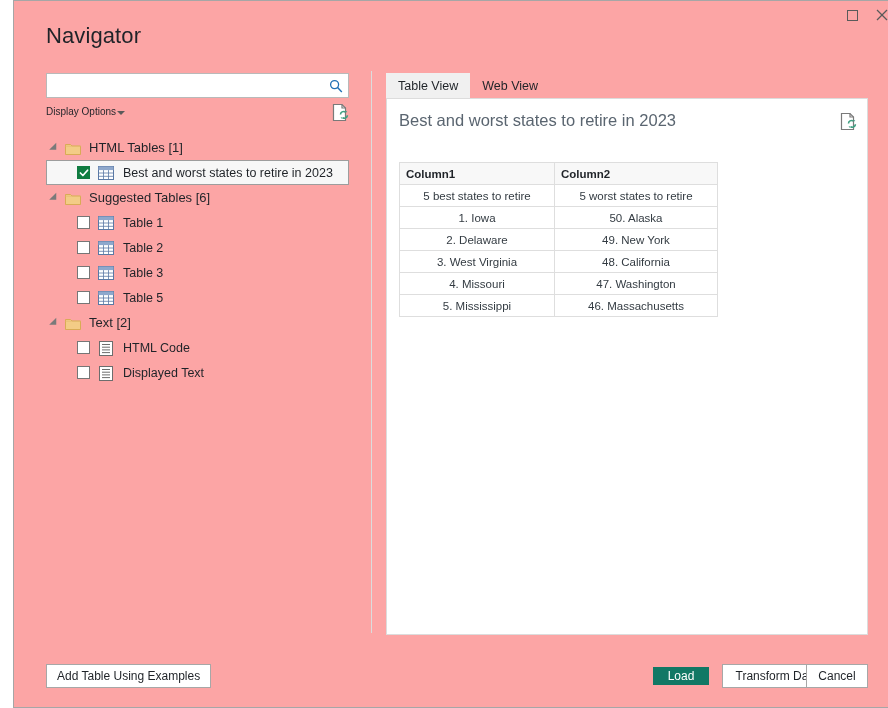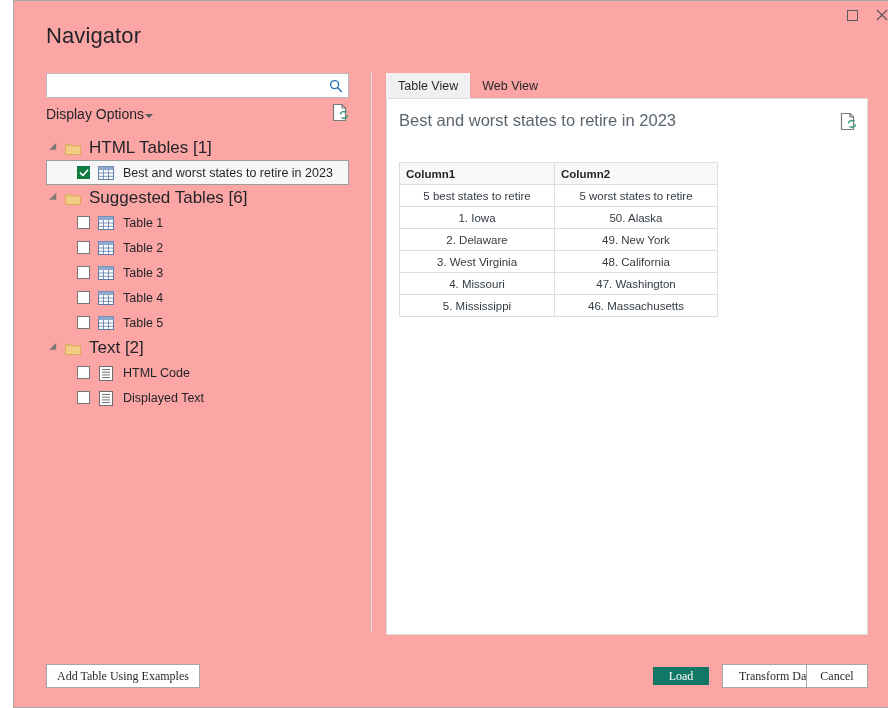--- a/index.html
+++ b/index.html
@@ -51,21 +51,21 @@
     color: #222; padding: 0 4px 0 6px; background: transparent;
     height: 21px;
   }
   #search-icon { width: 24px; display: flex; align-items: center; justify-content: center; }
 
   #options-row {
     position: absolute; left: 0; top: 33px; width: 303px; height: 22px;
   }
   #display-options {
     position: absolute; left: 0; top: 0;
-    font-size: 14px; color: #1f2328;
+    font-size: 10px; color: #1f2328;
     display: flex; align-items: center; gap: 1px;
     cursor: default;
   }
   .caret-down {
     width: 0; height: 0;
     border-left: 4px solid transparent;
     border-right: 4px solid transparent;
     border-top: 4px solid #5a5a5a;
     margin-top: 3px;
   }
@@ -82,21 +82,21 @@
   .tri {
     width: 0; height: 0;
     border-top: 5px solid transparent;
     border-bottom: 5px solid transparent;
     border-left: 5px solid #7a7a7a;
     transform: rotate(45deg);
     margin-right: 8px;
     flex: 0 0 auto;
   }
   .folder-icon { width: 16px; height: 13px; margin-right: 8px; flex: 0 0 auto; }
-  .group-label { font-size: 17px; color: #1f2328; }
+  .group-label { font-size: 13px; color: #1f2328; }
 
   .tree-item {
     position: relative; height: 25px;
     display: flex; align-items: center;
     padding-left: 30px;
     border: 1px solid transparent;
   }
   .tree-item.selected {
     background: #f7f7f7;
     border: 1px solid #9d9d9d;
@@ -174,21 +174,21 @@
   #footer {
     position: absolute; left: 0; bottom: 0; width: 886px; height: 58px;
   }
   .btn {
     position: absolute;
     height: 24px;
     border: 1px solid #a7a7a7;
     background: #ffffff;
     color: #1f2328;
     font-size: 12px;
-    font-family: Liberation Serif, serif;
+    font-family: Liberation Sans, sans-serif;
     display: flex; align-items: center; justify-content: center;
     cursor: default;
     padding: 0 10px;
   }
   #add-table-btn { left: 32px; top: 15px; }
   #load-btn {
     right: 188px; top: 15px; width: 62px;
     background: #117865; border: 3px solid #fca5a5; color: #ffffff;
   }
   #transform-btn { right: 68px; top: 15px; width: 110px; }
@@ -316,32 +316,20 @@
         <div class="tree-item">
           <span class="cbox"></span>
           <span class="item-icon"><svg width="16" height="14" viewBox="0 0 16 14">
               <rect x="0.5" y="0.5" width="15" height="13" fill="#ffffff" stroke="#5a79a5" stroke-width="1"></rect>
               <rect x="0.5" y="0.5" width="15" height="3.6" fill="#8fa8cc"></rect>
               <line x1="0.5" y1="7" x2="15.5" y2="7" stroke="#5a79a5" stroke-width="0.8"></line>
               <line x1="0.5" y1="10.3" x2="15.5" y2="10.3" stroke="#5a79a5" stroke-width="0.8"></line>
               <line x1="5.5" y1="4.1" x2="5.5" y2="13.5" stroke="#5a79a5" stroke-width="0.8"></line>
               <line x1="10.5" y1="4.1" x2="10.5" y2="13.5" stroke="#5a79a5" stroke-width="0.8"></line>
             </svg></span>
-          <span class="item-label">Table 4</span>
-        </div>
-        <div class="tree-item">
-          <span class="cbox"></span>
-          <span class="item-icon"><svg width="16" height="14" viewBox="0 0 16 14">
-              <rect x="0.5" y="0.5" width="15" height="13" fill="#ffffff" stroke="#5a79a5" stroke-width="1"></rect>
-              <rect x="0.5" y="0.5" width="15" height="3.6" fill="#8fa8cc"></rect>
-              <line x1="0.5" y1="7" x2="15.5" y2="7" stroke="#5a79a5" stroke-width="0.8"></line>
-              <line x1="0.5" y1="10.3" x2="15.5" y2="10.3" stroke="#5a79a5" stroke-width="0.8"></line>
-              <line x1="5.5" y1="4.1" x2="5.5" y2="13.5" stroke="#5a79a5" stroke-width="0.8"></line>
-              <line x1="10.5" y1="4.1" x2="10.5" y2="13.5" stroke="#5a79a5" stroke-width="0.8"></line>
-            </svg></span>
           <span class="item-label">Table 5</span>
         </div>
         <div class="tree-group">
           <span class="tri"></span>
           <span class="folder-icon"><svg width="16" height="13" viewBox="0 0 16 13">
               <path d="M0.5 2.5 H5.5 L7 4 H15.5 V12.5 H0.5 Z" fill="#f3cc86" stroke="#d9ab55" stroke-width="1"></path>
               <path d="M0.5 4.2 H15.5" stroke="#e3bc70" stroke-width="0.8"></path>
             </svg></span>
           <span class="group-label">Text [2]</span>
         </div>

